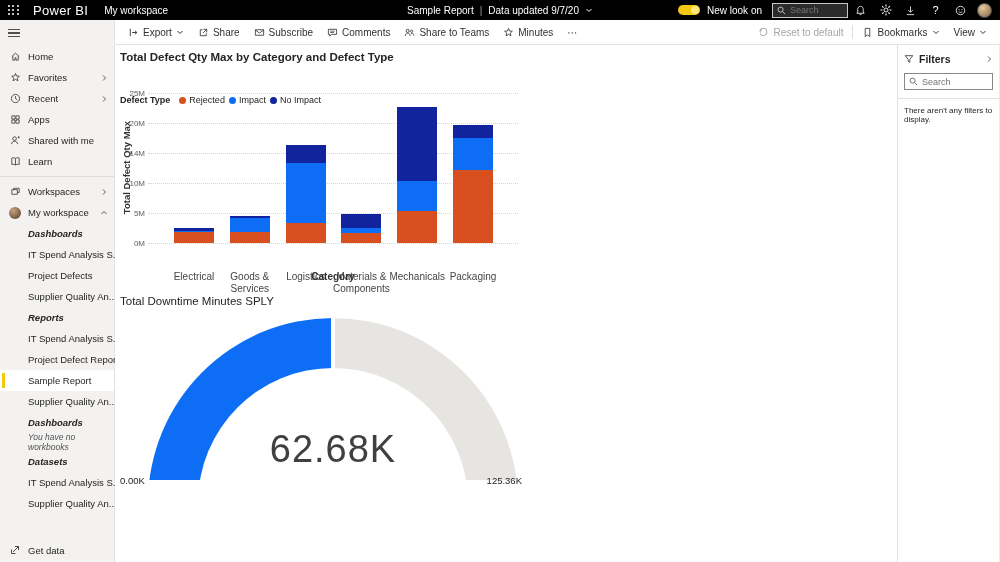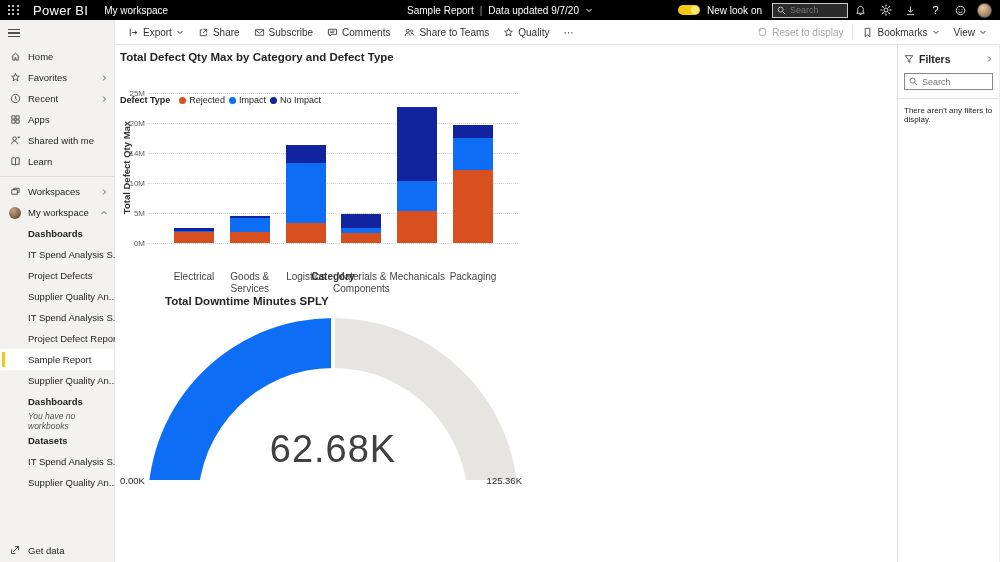--- a/index.html
+++ b/index.html
@@ -29,21 +29,21 @@
   
   .sidebar { width:115px; background:#f3f2f1; border-right:1px solid #e5e4e3; display:flex; flex-direction:column; font-size:9.5px; flex:none; }
   .burger-row { height:26px; display:flex; align-items:center; padding-left:8px; }
   .burger { width:12px; color:#444; cursor:pointer; }
   .burger i { display:block; height:1.5px; background:#505050; margin:2px 0; }
   .srow { height:21px; display:flex; align-items:center; padding:0 6px 0 8px; cursor:pointer; position:relative; }
   .srow .ic { width:14px; display:flex; justify-content:center; color:#3b3a39; flex:none; }
   .srow .lbl { margin-left:6px; white-space:nowrap; overflow:hidden; }
   .srow .chev { margin-left:auto; color:#605e5c; display:flex; }
   .sdivider { height:1px; background:#e0dedd; margin:4px 0; }
-  .shead { height:21px; display:flex; align-items:center; padding-left:28px; font-weight:bold; }
+  .shead { height:21px; display:flex; align-items:center; padding-left:28px; font-weight:bold;font-style:italic; }
   .sitem { height:21px; display:flex; align-items:center; padding-left:28px; cursor:pointer; position:relative; white-space:nowrap; }
   .sitem.selected { background:#fff; }
   .sitem.selected::before { content:""; position:absolute; left:2px; top:3px; bottom:3px; width:3px; background:#F2C811; }
   .snote { height:18px; display:flex; align-items:center; padding-left:28px; font-style:italic; font-size:8.5px; color:#555; }
   .sspacer { flex:1; }
   .getdata { height:24px; display:flex; align-items:center; padding-left:8px; cursor:pointer; }
   .getdata .ic { width:14px; display:flex; justify-content:center; color:#3b3a39; }
   .getdata .lbl { margin-left:6px; }
   .mini-avatar { width:12px; height:12px; border-radius:50%; background:radial-gradient(circle at 35% 30%, #caa37c, #6e5640 75%); }
 
@@ -73,21 +73,21 @@
   .bar { position:absolute; bottom:0; width:40px; display:flex; flex-direction:column-reverse; cursor:pointer; }
   .seg { width:100%; }
   .xlabels { position:absolute; left:28px; top:196px; width:370px; height:20px; }
   .xlab { position:absolute; width:60px; text-align:center; font-size:10px; color:#444; line-height:1.15;margin-top:24px; }
   .ytitle { position:absolute; width:140px; text-align:center; font-size:9.5px; font-weight:bold; color:#333;
             left:-64px; top:111px; transform:rotate(-90deg); }
   .xtitle { position:absolute; left:28px; width:370px; top:220px; text-align:center; font-size:10px; font-weight:bold; color:#333; }
 
   
   .gauge { position:absolute; left:5px; top:250px; width:402px; height:200px; }
-  .g-title { font-size:11.5px; font-weight:bold; color:#252423;margin-left:45px; }
+  .g-title { font-size:11.5px; font-weight:normal; color:#252423; }
   .g-wrap { position:absolute; left:28px; top:23px; width:370px; height:162px; overflow:hidden; }
   .g-circle { width:370px; height:370px; border-radius:50%; }
   .g-inner { position:absolute; left:50px; top:50px; width:270px; height:270px; border-radius:50%; background:#fff; }
   .g-value { position:absolute; left:28px; width:370px; top:133px; text-align:center; font-size:38px; font-weight:300; color:#404040; letter-spacing:1px; }
   .g-min { position:absolute; left:0; top:180px; font-size:9.5px; color:#252423; }
   .g-max { position:absolute; right:0; top:180px; font-size:9.5px; color:#252423; }
 
   
   .filters { width:103px; border-left:1px solid #e3e2e1; border-right:1px solid #ececec; background:#fff; flex:none; padding:8px 6px 0 6px; }
   .f-head { display:flex; align-items:center; gap:5px; font-size:10.5px; font-weight:bold; }
@@ -266,20 +266,21 @@
           <svg class="gl" width="8" height="8" viewBox="0 0 8 8">
             <path d="M1.5 5 L4 2.5 L6.5 5" fill="none" stroke="#605e5c"></path>
           </svg>
         </span>
     </div>
     <div id="nav-sections">
         <div class="shead">Dashboards</div>
         <div class="sitem">IT Spend Analysis S...</div>
         <div class="sitem">Project Defects</div>
         <div class="sitem">Supplier Quality An...</div>
+        <div class="shead">Reports</div>
         <div class="sitem">IT Spend Analysis S...</div>
         <div class="sitem">Project Defect Report</div>
         <div class="sitem selected">Sample Report</div>
         <div class="sitem">Supplier Quality An...</div>
         <div class="shead">Dashboards</div>
         <div class="snote">You have no workbooks</div>
         <div class="shead">Datasets</div>
         <div class="sitem">IT Spend Analysis S...</div>
         <div class="sitem">Supplier Quality An...</div>
       </div>
@@ -344,33 +345,33 @@
               </svg>
             </span>
             <span>Share to Teams</span>
           </div>
           <div class="tbtn">
             <span class="gi">
               <svg class="gl" width="11" height="11" viewBox="0 0 12 12">
                 <path d="M6 1.6 L7.2 4.4 L10.2 4.6 L7.9 6.6 L8.7 9.6 L6 8 L3.3 9.6 L4.1 6.6 L1.8 4.6 L4.8 4.4 Z" fill="none" stroke="currentColor" stroke-width="0.9"></path>
               </svg>
             </span>
-            <span>Quality</span>
+            <span>Minutes</span>
           </div>
         </div>
       <div class="tbtn">⋯</div>
       <div class="tb-spacer"></div>
       <div id="toolbar-right" style="display:flex;align-items:center;">
           <div class="tbtn disabled">
             <span class="gi">
               <svg class="gl" width="11" height="11" viewBox="0 0 12 12">
                 <path d="M3 2.6 A4 4 0 1 1 2 6 M3 2.6 V5 M3 2.6 H5.4" fill="none" stroke="currentColor" stroke-width="1" transform="rotate(-20 6 6)"></path>
               </svg>
             </span>
-            <span>Reset to display</span>
+            <span>Reset to default</span>
           </div>
           <div class="vsep"></div>
           <div class="tbtn">
             <span class="gi">
               <svg class="gl" width="11" height="11" viewBox="0 0 12 12">
                 <path d="M3.5 1.5 h5 V10.5 L6 8.6 L3.5 10.5 Z" fill="none" stroke="currentColor" stroke-width="0.9"></path>
               </svg>
             </span>
             <span>Bookmarks</span>
             <span class="gi">

